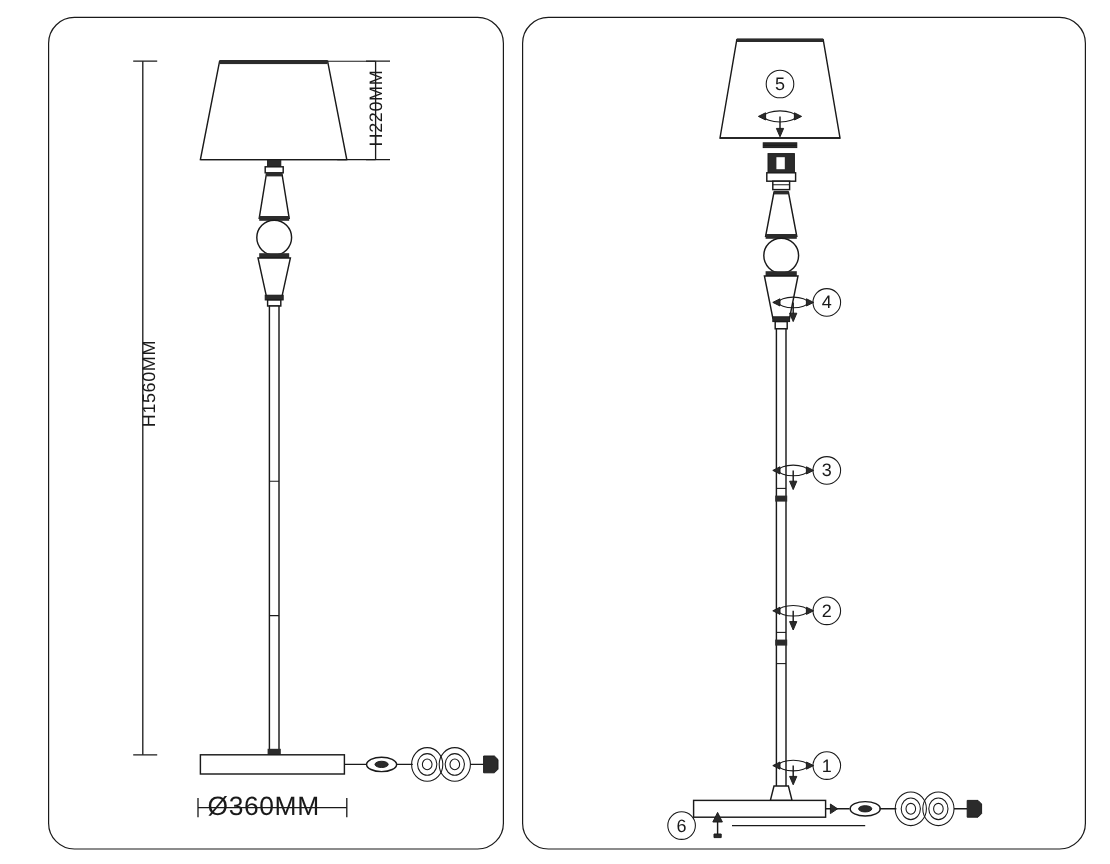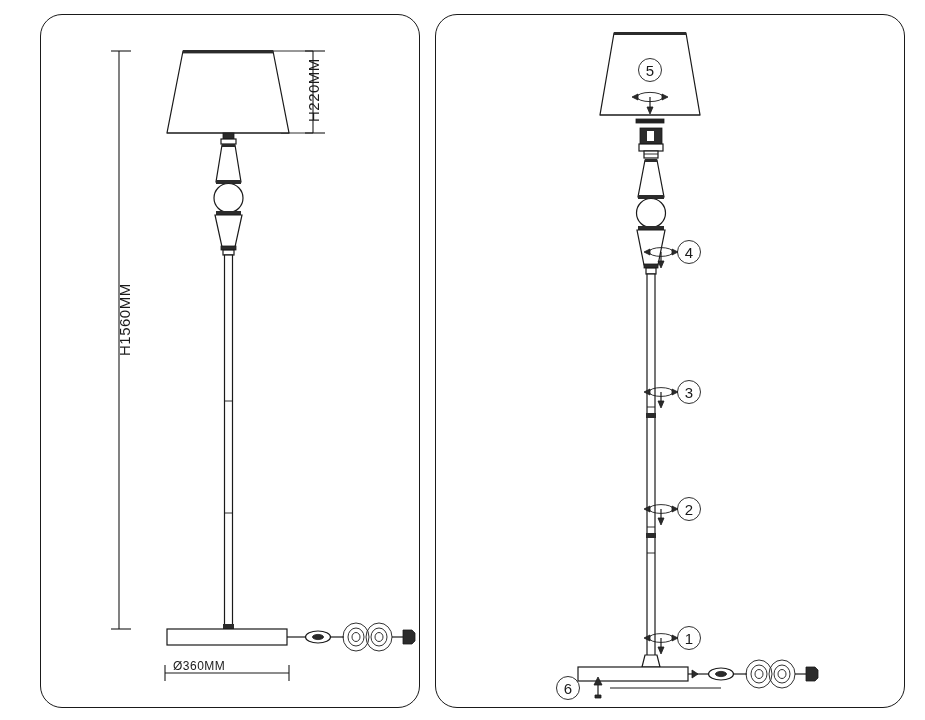--- a/index.html
+++ b/index.html
@@ -32,21 +32,21 @@
     position:absolute;
     font-size:15px;
     letter-spacing:0.5px;
     font-family:"Liberation Sans", sans-serif;
     color:#1a1a1a;
     white-space:nowrap;
   }
   .vert{transform:rotate(-90deg);transform-origin:left top;}
   #label-h1560{left:116px;top:356px;}
   #label-h220{left:305px;top:122px;}
-  #label-d360{left:173px;top:659px;font-size:12px;}
+  #label-d360{left:173px;top:659px;font-size:22px;}
 
   .callout-num{
     font-size:15px;
     font-family:"Liberation Sans", sans-serif;
     fill:#1a1a1a;
     text-anchor:middle;
     dominant-baseline:central;
   }
 </style>
 </head>

